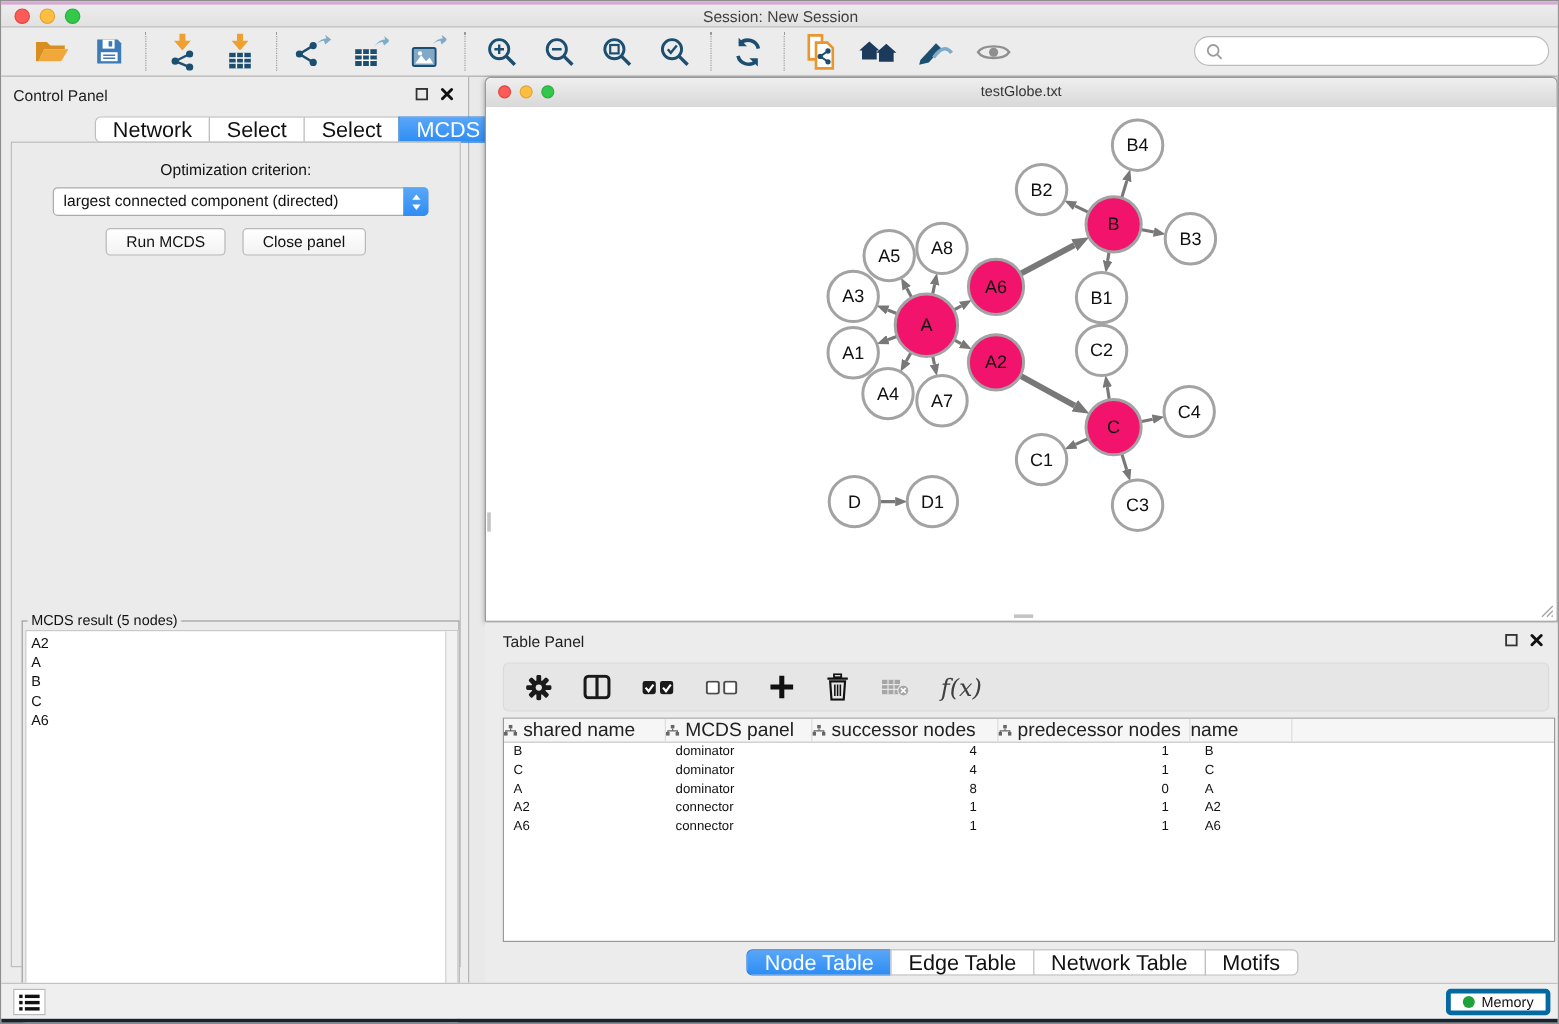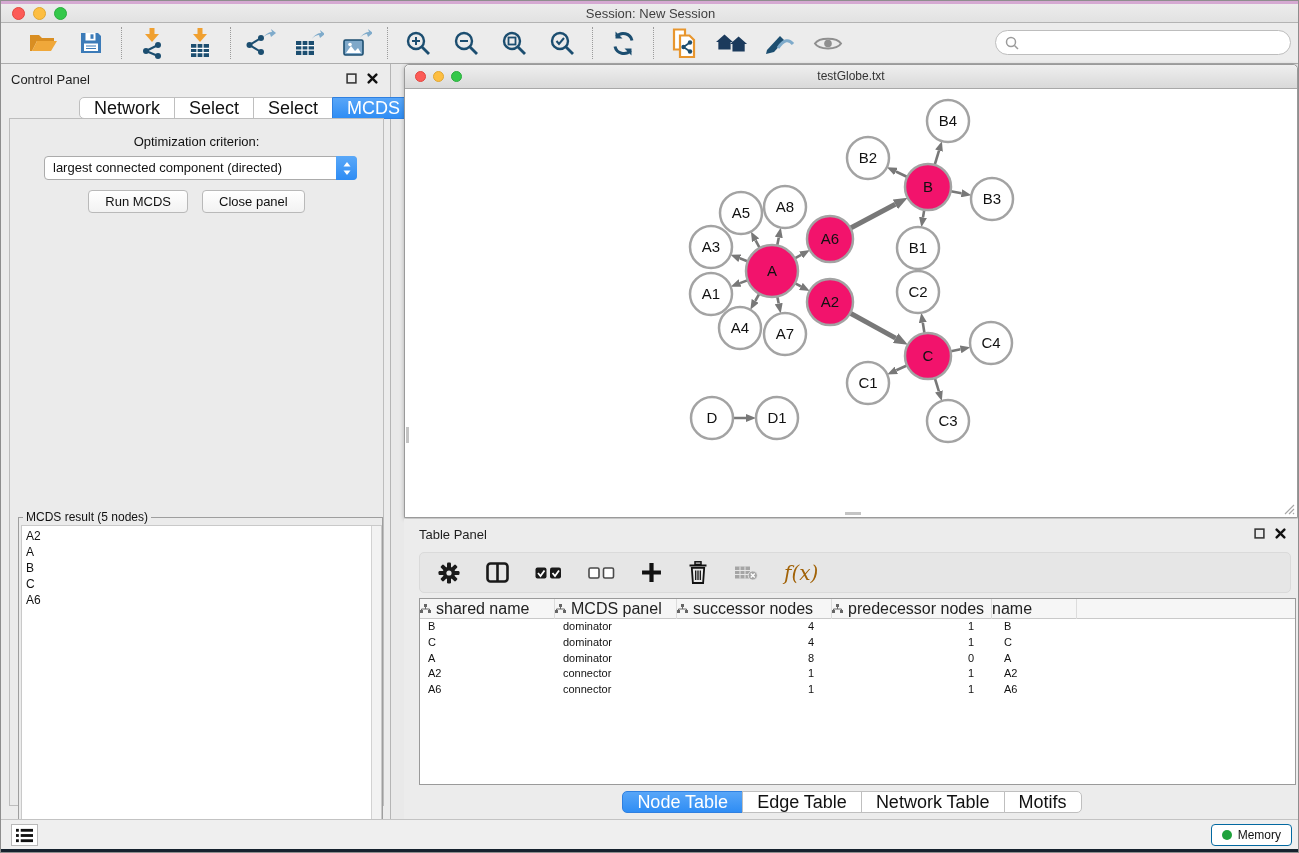--- a/index.html
+++ b/index.html
@@ -54,37 +54,37 @@
   #nw-title { width:100%; text-align:center; font-size:12px; line-height:23px; color:#333; }
   #nw-canvas { position:absolute; left:0; top:24px; width:892px; height:428px; background:#fff; }
   #resize-grip { position:absolute; right:2px; bottom:2px; width:12px; height:12px; }
   .mini-scroll { position:absolute; background:#C4C4C4; }
 
   
   #table-panel { left:403px; top:518px; width:896px; height:300px; background:#ECECEC; }
   #tp-title { position:absolute; left:15px; top:8px; font-size:13px; color:#1E1E1E; }
   #tp-toolbar { position:absolute; left:15px; top:33px; width:872px; height:41px; background:#E6E6E6; border:1px solid #DADADA; border-radius:5px; display:flex; align-items:center; gap:26px; padding-left:18px; }
   .tp-icon { display:flex; align-items:center; justify-content:center; }
-  #fx-label { font-family:"DejaVu Serif", serif; font-style:italic; font-size:20px; color:#a16207; }
+  #fx-label { font-family:"DejaVu Serif", serif; font-style:italic; font-size:20px; color:#404040; }
   #tp-table { position:absolute; left:15px; top:79px; width:877px; height:187px; background:#fff; border:1px solid #9A9A9A; }
   .tgrid { display:grid; grid-template-columns:135px 122px 155px 160px 85px 1fr; }
   #tp-thead { background:#F6F6F6; border-bottom:1px solid #C9C9C9; height:20px; }
   .th { display:flex; align-items:center; justify-content:flex-start; gap:5px; font-size:16px; color:#222; border-right:1px solid #DCDCDC; height:20px; }
   .th:last-child { border-right:none; }
   .tr { height:15.8px; }
   .td { font-size:11px; color:#111; line-height:15.8px; white-space:nowrap; overflow:hidden; }
   .td.c0, .td.c1 { padding-left:8px; }
   .td.c2, .td.c3 { text-align:right; padding-right:18px; }
   .td.c4 { padding-left:12px; }
   #tp-tabs-row { position:absolute; left:0; top:272px; width:100%; display:flex; justify-content:center; }
 
   
   #status-bar { left:0; top:818px; width:1299px; height:30px; background:#EFEFEF; border-top:1px solid #C3C3C3; }
   #list-button { position:absolute; left:10px; top:4px; width:27px; height:22px; background:#fff; border:1px solid #B9B9B9; display:flex; align-items:center; justify-content:center; }
-  #memory-button { position:absolute; right:8px; top:4px; height:22px; background:#fff; border:1px solid #0369a1; border-radius:4px; display:flex; align-items:center; gap:6px; padding:0 10px; font-size:12px; color:#111; }
+  #memory-button { position:absolute; right:8px; top:4px; height:22px; background:#fff; border:4px solid #0369a1; border-radius:4px; display:flex; align-items:center; gap:6px; padding:0 10px; font-size:12px; color:#111; }
   #memory-dot { width:10px; height:10px; border-radius:50%; background:#1FA23C; }
   #bottom-strip { left:0; top:848px; width:1299px; height:5px; background:#16222E; }
 </style>
 </head>
 <body>
 
 <div id="app">
 
   <div id="top-strip" class="abs"></div>
 

